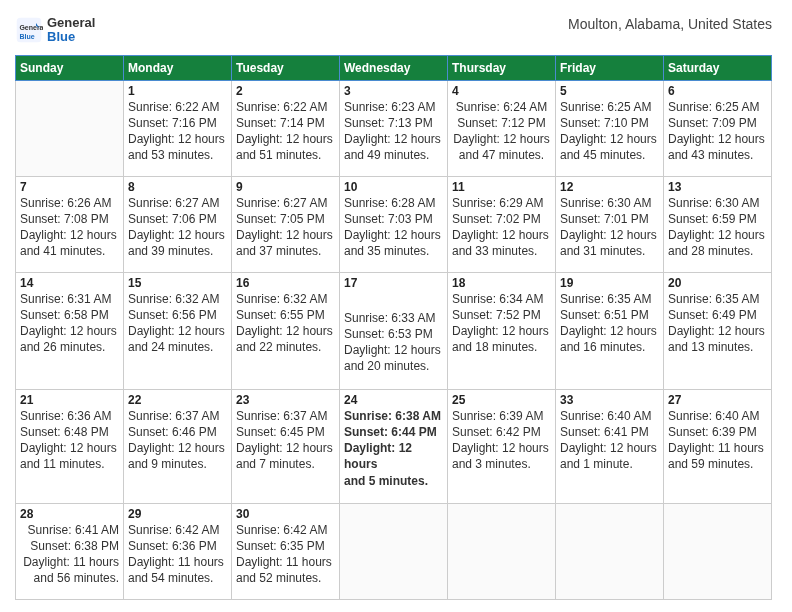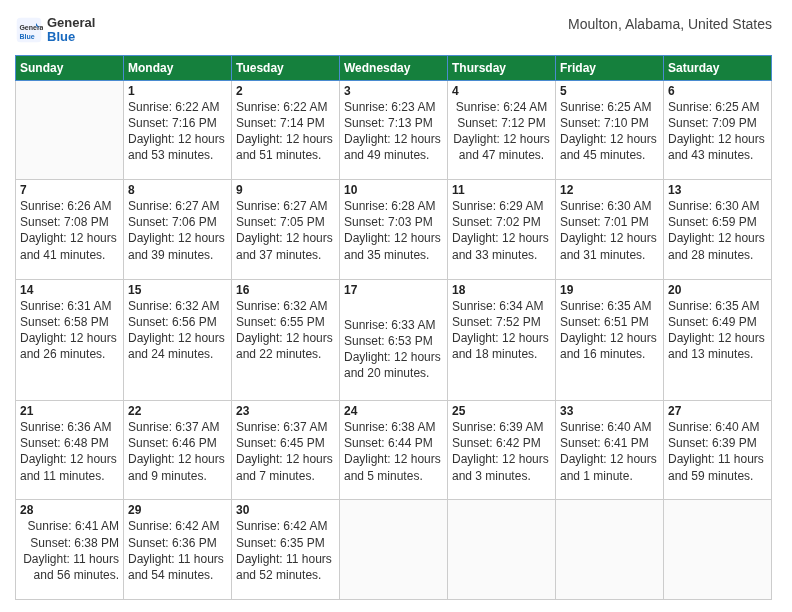--- a/index.html
+++ b/index.html
@@ -284,21 +284,21 @@
           </td>
           <td>
             <span class="day-num">23</span>
             <div class="cell-text" style="white-space: pre-line;">Sunrise: 6:37 AM
 Sunset: 6:45 PM
 Daylight: 12 hours
 and 7 minutes.</div>
           </td>
           <td>
             <span class="day-num">24</span>
-            <div class="cell-text" style="white-space: pre-line;">Sunrise: 6:38 AM
+            <div class="cell-text" style="white-space: pre-line; font-weight: bold;">Sunrise: 6:38 AM
 Sunset: 6:44 PM
 Daylight: 12 hours
 and 5 minutes.</div>
           </td>
           <td>
             <span class="day-num">25</span>
             <div class="cell-text" style="white-space: pre-line;">Sunrise: 6:39 AM
 Sunset: 6:42 PM
 Daylight: 12 hours
 and 3 minutes.</div>

